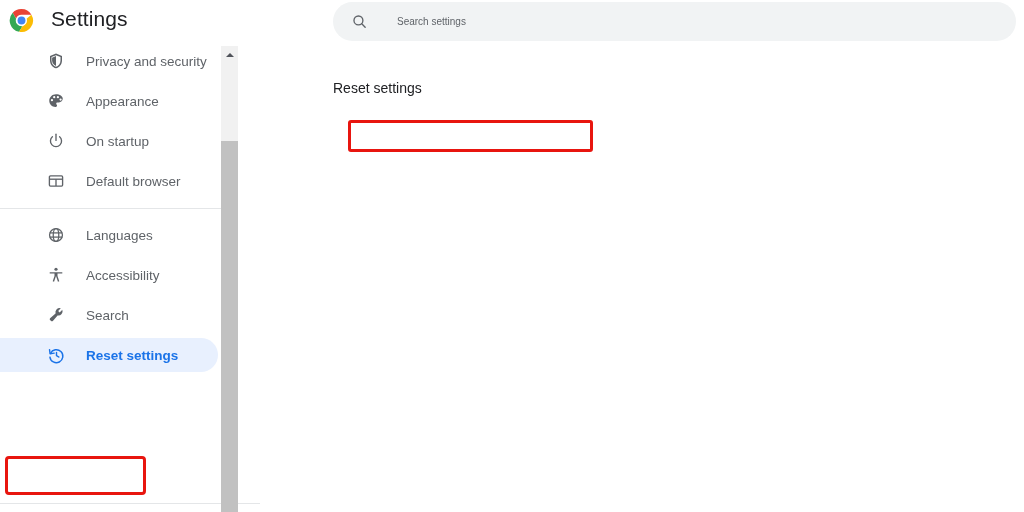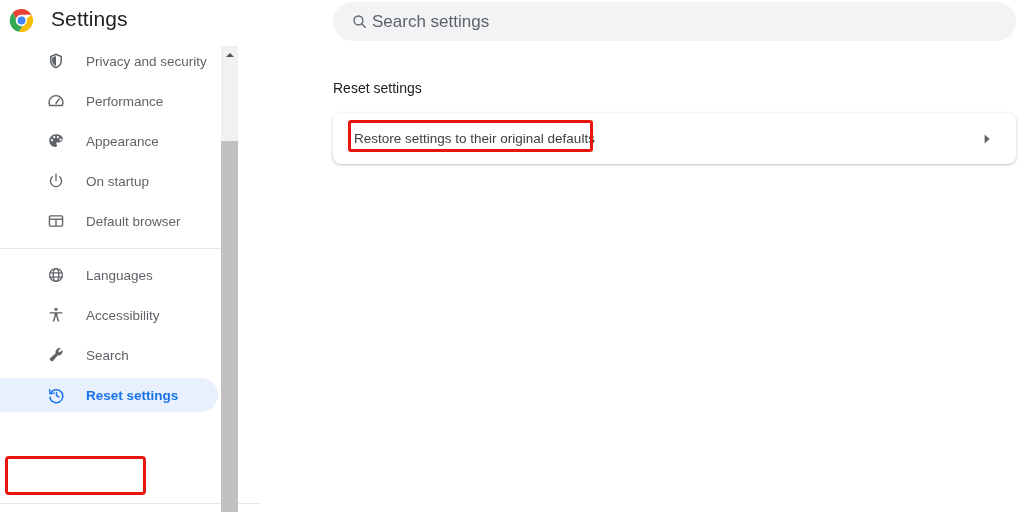--- a/index.html
+++ b/index.html
@@ -107,23 +107,23 @@
     border-radius: 20px;
     display: flex; align-items: center;
   }
   .search-ico {
     margin-left: 17px; width: 18px; height: 18px;
     color: #5f6368; display:flex; align-items:center; justify-content:center;
     flex: 0 0 auto;
   }
   .search-input {
     border: none; outline: none; background: transparent;
-    margin-left: 4px;
+    margin-left: 29px;
     font-family: "Liberation Sans", sans-serif;
-    font-size: 17px; color: #3c4043;
+    font-size: 10px; color: #3c4043;
     width: 560px; height: 22px;
   }
   .search-input::placeholder { color: #5f6368; opacity: 1; }
 
   .section-title {
     position: absolute; left: 95px; top: 80px;
     font-size: 14px; color: #202124;
   }
 
   .card {
@@ -185,30 +185,20 @@
         <span class="nav-pill"></span>
         <span class="nav-ico">
           <svg width="18" height="18" viewBox="0 0 24 24" fill="currentColor">
             <path d="M12 2L4 5.2v6c0 4.9 3.4 9.4 8 10.6 4.6-1.2 8-5.7 8-10.6v-6L12 2zm0 2.2l6 2.4v4.6c0 3.9-2.6 7.5-6 8.6-3.4-1.1-6-4.7-6-8.6V6.6l6-2.4z"></path>
             <path d="M12 5.4L6.8 7.5v3.9c0 3.2 2.1 6.2 5.2 7.2V5.4z"></path>
           </svg>
         </span>
         <span class="nav-label">Privacy and security</span>
       </div>
 
-      <div class="nav-item">
-        <span class="nav-pill"></span>
-        <span class="nav-ico">
-          <svg width="18" height="18" viewBox="0 0 24 24" fill="none" stroke="currentColor" stroke-width="1.7">
-            <path d="M3.5 18a9.3 9.3 0 1 1 17 0z" stroke-linejoin="round"></path>
-            <line x1="12" y1="15" x2="16.3" y2="9.2" stroke-linecap="round" stroke-width="1.9"></line>
-          </svg>
-        </span>
-        <span class="nav-label">Performance</span>
-      </div>
 
       <div class="nav-item">
         <span class="nav-pill"></span>
         <span class="nav-ico">
           <svg width="18" height="18" viewBox="0 0 24 24" fill="currentColor">
             <path d="M12 3C6.9 3 3 6.9 3 11.8c0 4.9 3.9 8.2 8.2 8.2 1.3 0 2.2-.9 2.2-2 0-.5-.2-1-.6-1.4-.3-.3-.5-.7-.5-1.1 0-.9.7-1.6 1.6-1.6h1.9c3 0 5.2-2.2 5.2-5.2C21 5.8 17.1 3 12 3zM6.6 12.4a1.5 1.5 0 1 1 0-3 1.5 1.5 0 0 1 0 3zm3-4a1.5 1.5 0 1 1 0-3 1.5 1.5 0 0 1 0 3zm4.9 0a1.5 1.5 0 1 1 0-3 1.5 1.5 0 0 1 0 3zm3.6 3.2a1.5 1.5 0 1 1 0-3 1.5 1.5 0 0 1 0 3z"></path>
           </svg>
         </span>
         <span class="nav-label">Appearance</span>
       </div>
@@ -303,26 +293,18 @@
         <svg width="17" height="17" viewBox="0 0 24 24" fill="none" stroke="currentColor" stroke-width="1.9">
           <circle cx="10.5" cy="10.5" r="6.3"></circle>
           <line x1="15.2" y1="15.2" x2="20" y2="20" stroke-linecap="round"></line>
         </svg>
       </span>
       <input class="search-input" type="text" placeholder="Search settings" style="">
     </div>
 
     <div class="section-title">Reset settings</div>
 
-    <div class="card">
-      <span class="card-label">Restore settings to their original defaults</span>
-      <span class="card-chevron">
-        <svg width="10" height="12" viewBox="0 0 10 12" fill="currentColor">
-          <path d="M2.6 1.4l5 4.6-5 4.6z"></path>
-        </svg>
-      </span>
-    </div>
   </div>
 
   <div class="annot" id="annot-card"></div>
   <div class="annot" id="annot-nav"></div>
 
 </div>
 
 </body></html>

